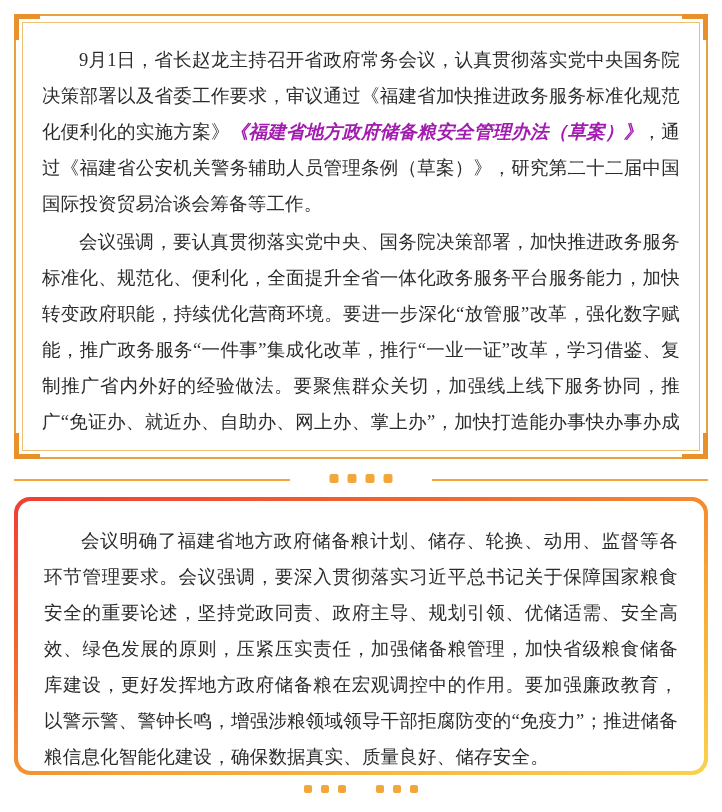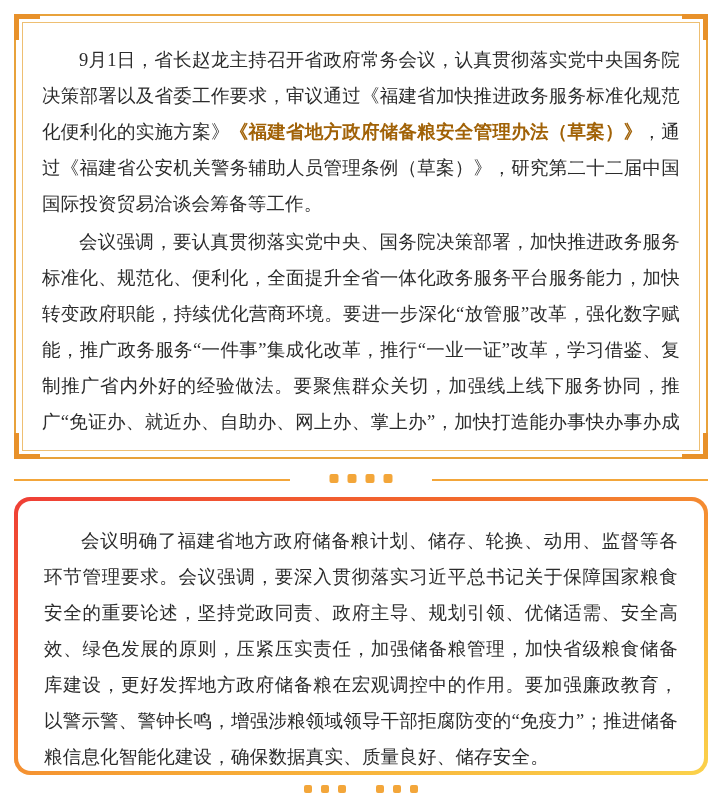--- a/index.html
+++ b/index.html
@@ -65,22 +65,23 @@
     text-indent: 2em;
     font-size: 18.5px;
     line-height: 36px;
     color: #2b2b2b;
     text-align: justify;
     letter-spacing: 0.2px;
   }
   p.para + p.para { margin-top: 2px; }
 
   .hl {
-    color: #a16207;
+    color: #a21caf;
     font-weight: bold;
+    font-style: italic;
   }
 
   
   .divider {
     position: relative;
     height: 30px;
     margin-top: 6px;
   }
   .divider .line {
     position: absolute;

